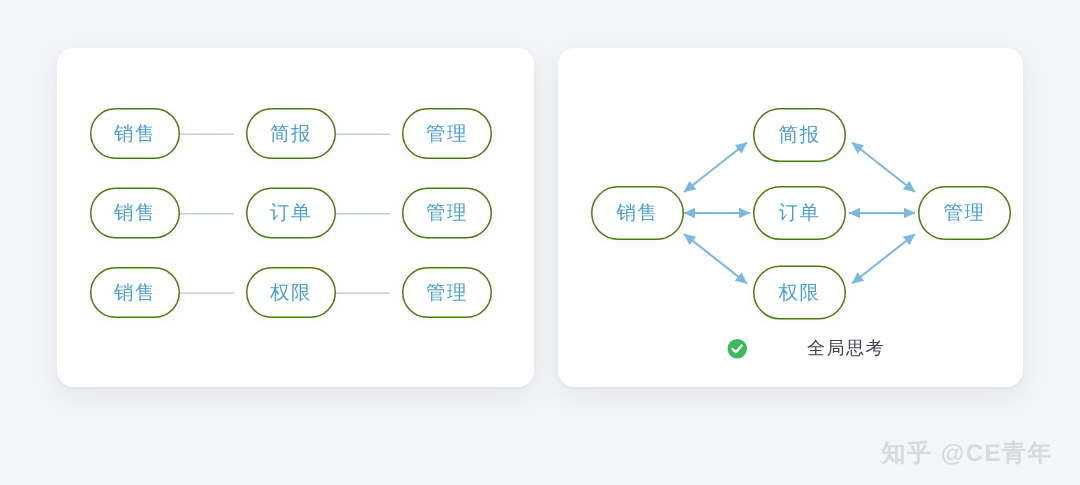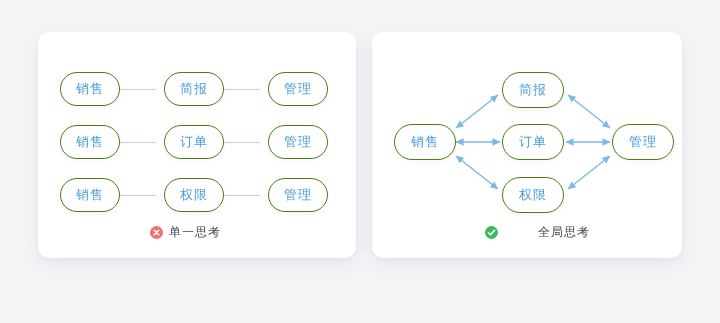--- a/index.html
+++ b/index.html
@@ -102,28 +102,20 @@
     <div class="pill sm" style="left:22px;top:146px;">
       <span>销售</span>
     </div>
     <div class="pill sm" style="left:126px;top:146px;">
       <span>权限</span>
     </div>
     <div class="pill sm" style="left:230px;top:146px;">
       <span>管理</span>
     </div>
 
-    <div class="caption" style="left:112px;top:192px;">
-      <span class="badge" style="background:#ef7070;">
-        <svg width="13" height="13" viewBox="0 0 13 13">
-          <path d="M4.3 4.3 L8.7 8.7 M8.7 4.3 L4.3 8.7" stroke="#ffffff" stroke-width="1.5" stroke-linecap="round" fill="none"></path>
-        </svg>
-      </span>
-      <span>单一思考</span>
-    </div>
   </div>
 
   <div class="card" id="card-right">
 
     <svg class="arrows" width="310" height="226">
       <defs>
         <marker id="ahead" markerWidth="7" markerHeight="7" refX="5.4" refY="3" orient="auto">
           <path d="M0,0.4 L5.6,3 L0,5.6 z" fill="#7cb8e0"></path>
         </marker>
         <marker id="atail" markerWidth="7" markerHeight="7" refX="1.6" refY="3" orient="auto">
@@ -167,14 +159,15 @@
     <div class="caption" style="left:113px;top:192px;gap:40px;">
       <span class="badge" style="background:#3aba5a;">
         <svg width="13" height="13" viewBox="0 0 13 13">
           <path d="M3.4 6.7 L5.5 8.8 L9.5 4.4" stroke="#ffffff" stroke-width="1.6" stroke-linecap="round" stroke-linejoin="round" fill="none"></path>
         </svg>
       </span>
       <span>全局思考</span>
     </div>
   </div>
 
+  <div id="watermark">知乎 @CE青年</div>
 
 </div>
 
 </body></html>

